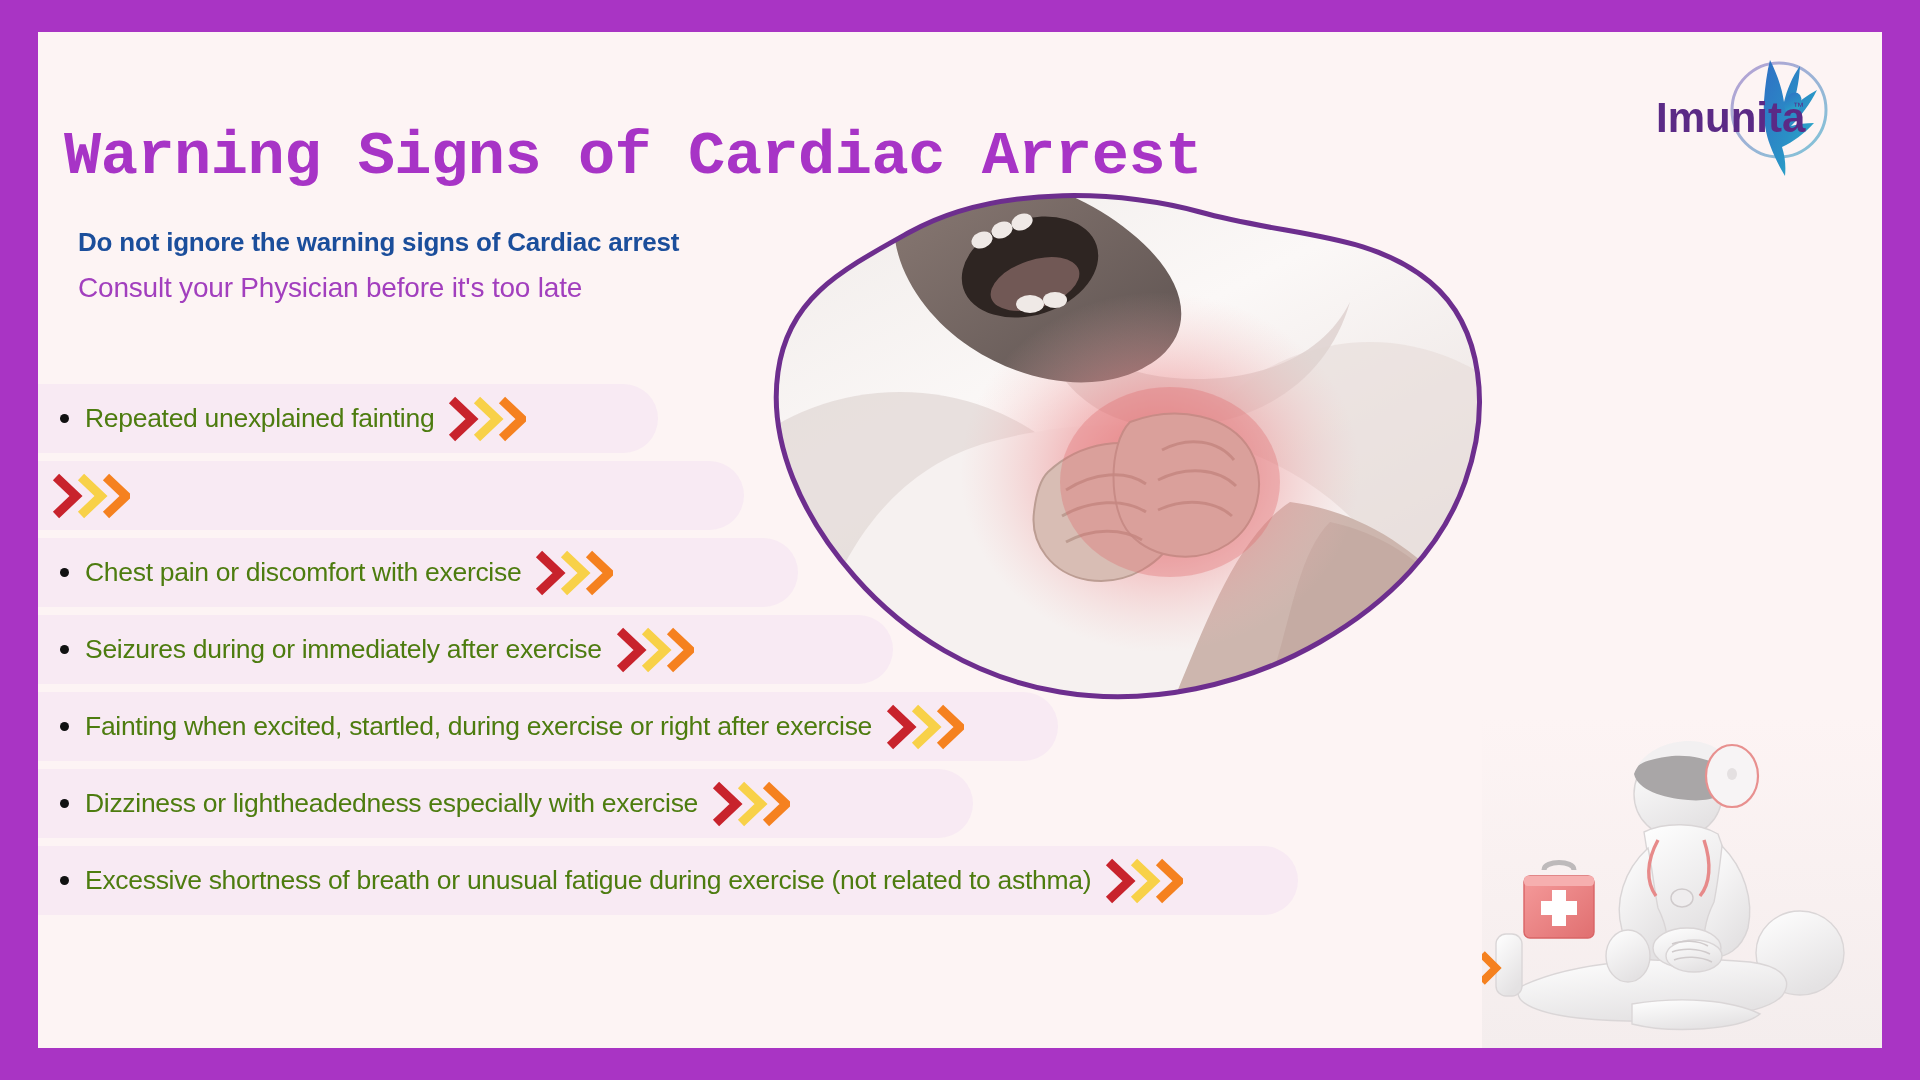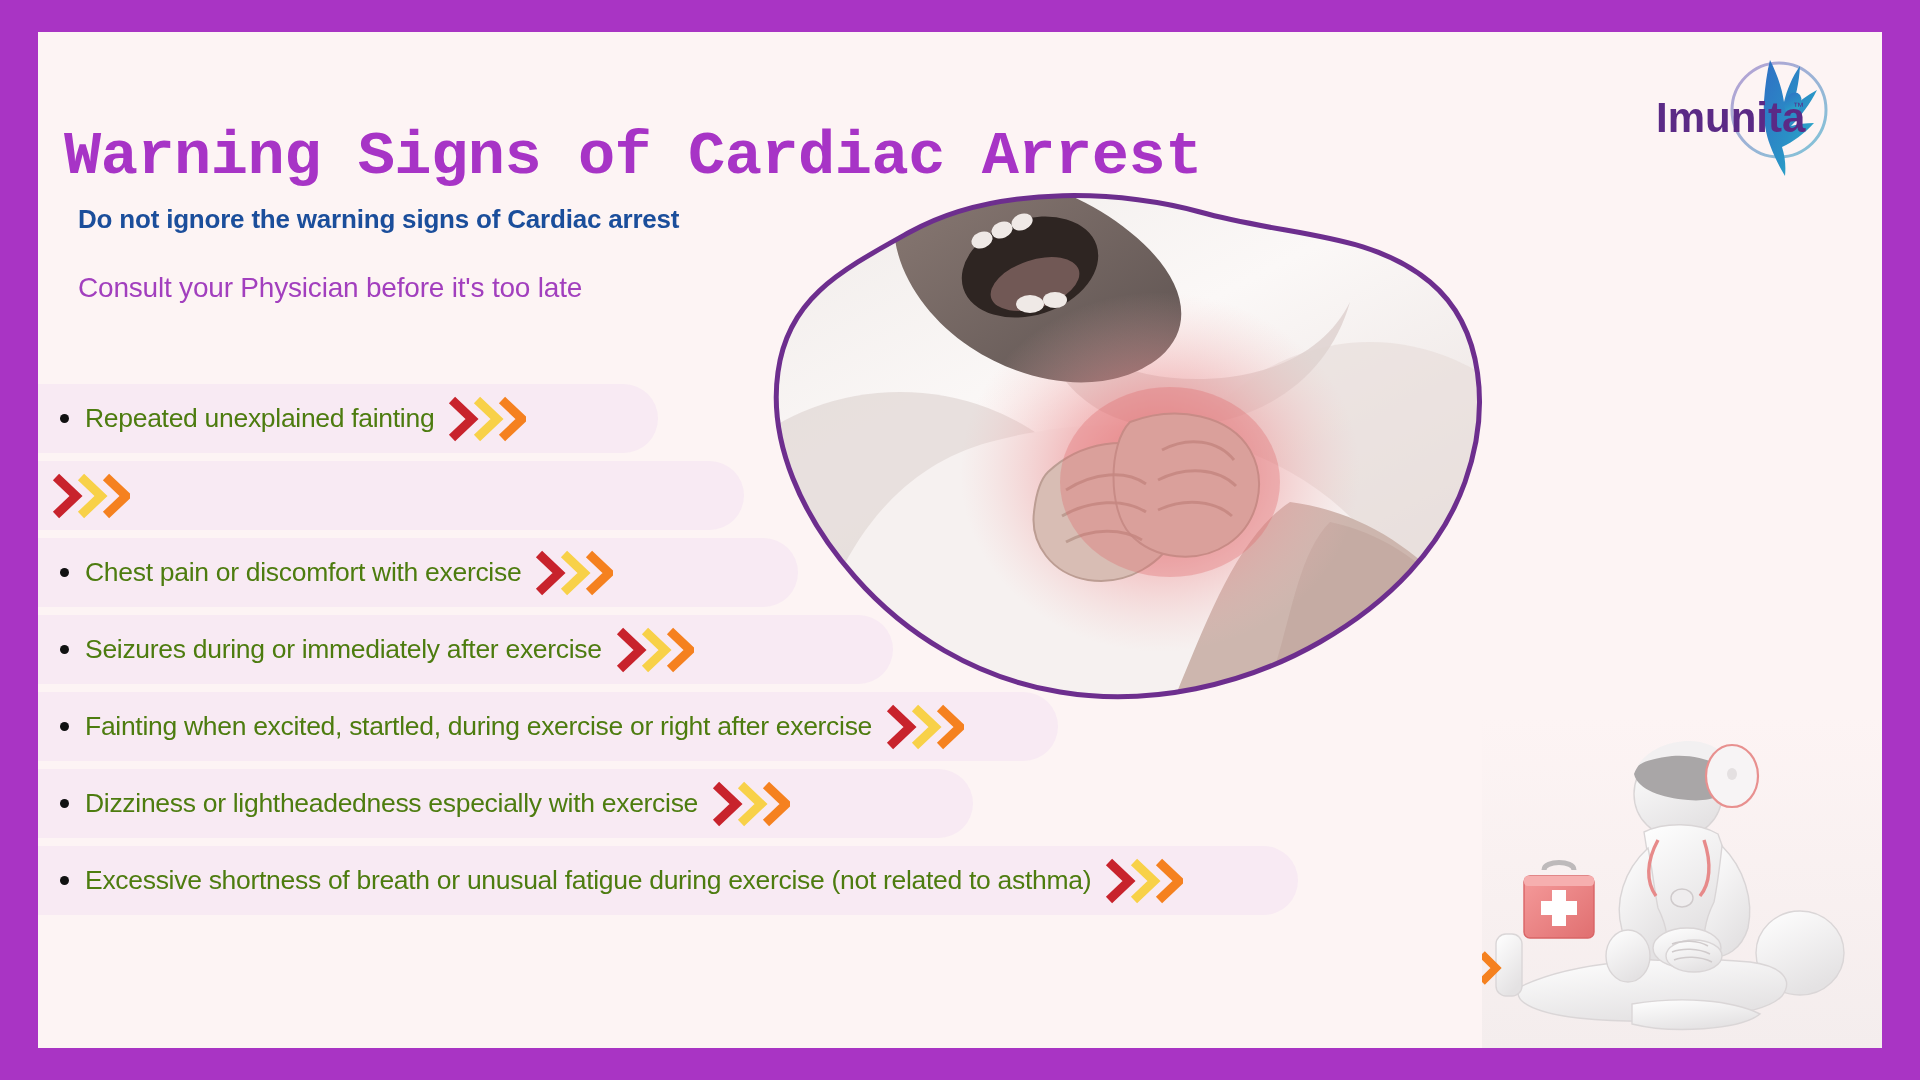--- a/index.html
+++ b/index.html
@@ -30,21 +30,21 @@
     font-family:Liberation Mono, monospace;
     font-weight:bold;
     font-size:62px;
     line-height:1.05;
     color:#A734C6;
     letter-spacing:-0.5px;
     white-space:nowrap;
   }
   .sub1 {
     position:absolute;
-    left:40px; top:172px;
+    left:40px; top:195px;
     font-size:26px;
     font-weight:bold;
     color:#1B4E9B;
     letter-spacing:-0.2px;
     white-space:nowrap;
   }
   .sub2 {
     position:absolute;
     left:40px; top:240px;
     font-size:28px;

